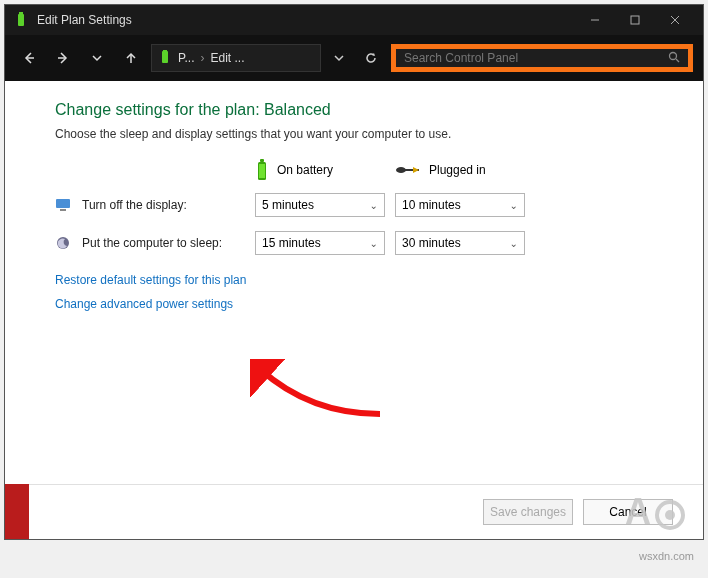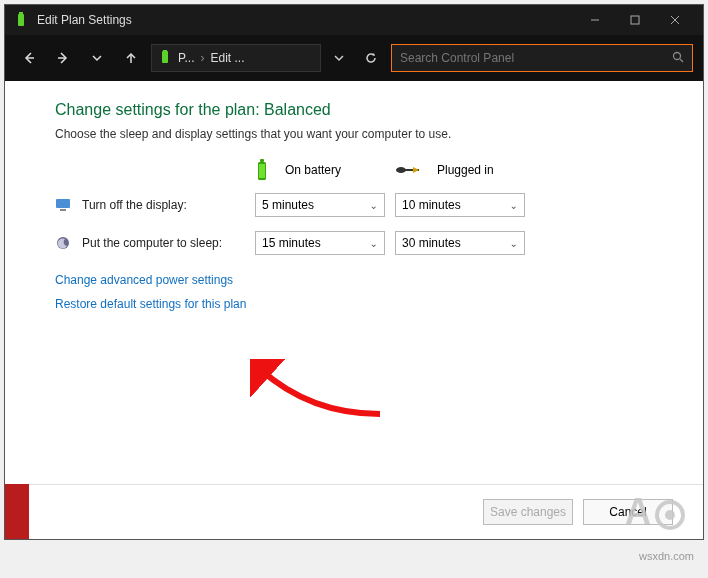--- a/index.html
+++ b/index.html
@@ -75,21 +75,21 @@
     }
     .refresh-btn {
       width: 28px; height: 28px;
       display: flex; align-items: center; justify-content: center;
       color: #ccc;
     }
     .search-box {
       flex: 1;
       height: 28px;
       background: #1e1e1e;
-      border: 1px solid #f97316;
+      border: 5px solid #f97316;
       display: flex;
       align-items: center;
       padding: 0 8px;
       color: #888;
     }
     .search-box input {
       flex:1;
       background: transparent;
       border: none;
       color: #ccc;
@@ -116,21 +116,21 @@
     }
     .cols-header {
       display: flex;
       margin-bottom: 12px;
     }
     .cols-header .spacer { width: 200px; }
     .cols-header .col {
       width: 140px;
       display: flex;
       align-items: center;
-      gap: 16px;
+      gap: 8px;
       font-size: 12px;
     }
     .battery-icon {
       width: 14px; height: 22px;
     }
     .plug-icon { width: 26px; height: 12px; }
     .row {
       display: flex;
       align-items: center;
       margin-bottom: 14px;
@@ -363,22 +363,22 @@
         <span>15 minutes</span>
         <span class="chev">⌄</span>
       </div>
       <div class="sel">
         <span>30 minutes</span>
         <span class="chev">⌄</span>
       </div>
     </div>
 
     <div class="links">
+      <div class="link">Restore default settings for this plan</div>
       <div class="link">Change advanced power settings</div>
-      <div class="link">Restore default settings for this plan</div>
     </div>
 
     <div class="arrow-annotation">
       <svg width="140" height="70" viewBox="0 0 140 70">
         <defs>
           <marker id="ah" markerWidth="12" markerHeight="12" refX="2" refY="6" orient="auto">
             <path d="M0 0 L12 6 L0 12 Z" fill="#e11"></path>
           </marker>
         </defs>
         <path d="M130 55 Q60 55 10 10" stroke="#e11" stroke-width="6" fill="none" marker-end="url(#ah)"></path>

